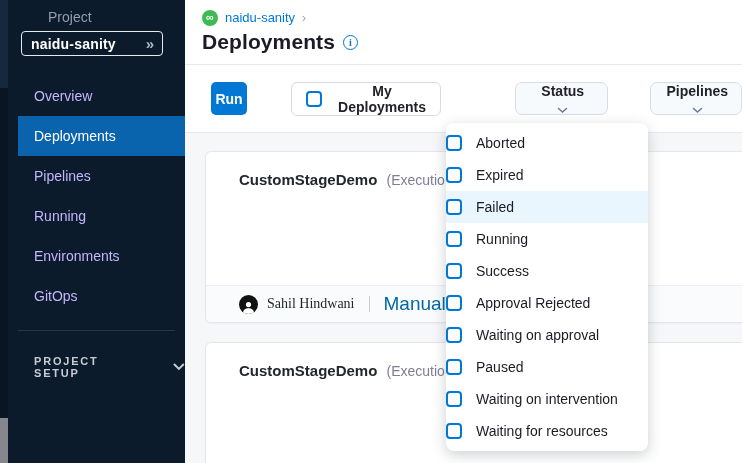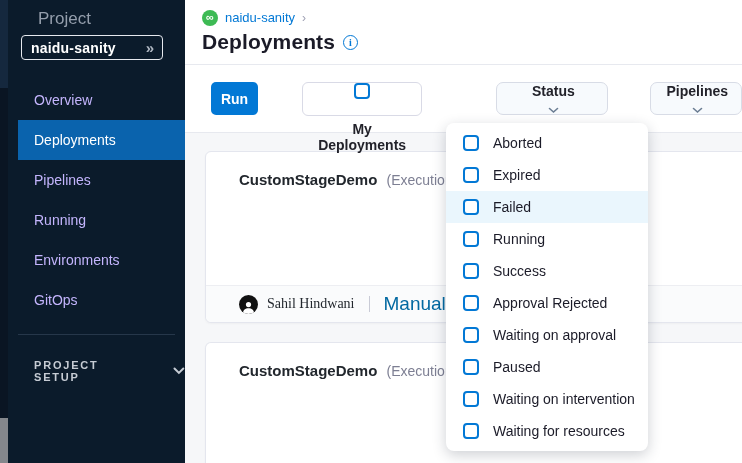--- a/index.html
+++ b/index.html
@@ -6,21 +6,21 @@
   html,body { width:742px; height:463px; overflow:hidden; background:#fff;
     font-family:"Liberation Sans","DejaVu Sans",sans-serif; }
   .app { position:relative; width:742px; height:463px; display:flex; }
 
   
   .sidebar { position:relative; width:185px; height:463px; background:#0b1b2b; flex:0 0 185px; }
   .rail { position:absolute; left:0; top:0; width:8px; height:463px; background:#0a1523; }
   .rail-top { position:absolute; left:0; top:0; width:8px; height:88px; background:#15283e; }
   .rail-thumb { position:absolute; left:0; bottom:0; width:8px; height:45px; background:#84878c; }
   .side-inner { position:absolute; left:8px; top:0; right:0; bottom:0; }
-  .project-label { color:#949eac; font-size:17px; margin:9px 0 0 30px; }
+  .project-label { color:#949eac; font-size:14px; margin:9px 0 0 40px; }
   .project-input { display:flex; align-items:center; justify-content:space-between;
     margin:6px 0 0 13px; width:142px; height:25px; border:1px solid #e6e9ee; border-radius:4px;
     padding:0 8px 0 9px; cursor:pointer; }
   .project-input .pname { color:#fff; font-size:14px; font-weight:700; letter-spacing:.2px;
     white-space:nowrap; overflow:hidden; }
   .project-input .dbl-chev { color:#aeb6c1; font-size:15px; font-weight:700; line-height:1; }
   .nav { margin-top:20px; }
   .nav-item { height:40px; display:flex; align-items:center; padding-left:26px;
     color:#c4b5fd; font-size:14px; cursor:pointer; }
   .nav-item.selected { background:#0a63ad; margin-left:10px; padding-left:16px; color:#fff; }
@@ -42,23 +42,23 @@
   .title-row { display:flex; align-items:center; gap:8px; margin-top:4px; }
   .page-title { color:#1b1b28; font-size:21px; font-weight:700; letter-spacing:.1px; }
   .info-icon { width:15px; height:15px; border:1.5px solid #0278d5; border-radius:50%;
     color:#0278d5; font-size:10px; font-weight:700; display:flex; align-items:center;
     justify-content:center; font-family:"Liberation Serif","DejaVu Serif",serif; cursor:pointer; }
 
   .toolbar { background:#fff; border-bottom:1px solid #e7e9ef; height:68px; display:flex;
     align-items:center; padding-left:26px; }
   .btn-run { width:58px; height:33px; background:#0278d5; border:none; border-radius:5px;
     color:#fff; font-size:14px; font-weight:700; cursor:pointer; font-family:inherit; }
-  .btn-mydep { margin-left:44px; height:34px; display:flex; align-items:center; gap:22px;
+  .btn-mydep { margin-left:44px; height:34px; display:flex; align-items:center; gap:16px;
     background:#fff; border:1px solid #d9dae6; border-radius:6px; padding:0 14px;
-    cursor:pointer; font-family:inherit;flex-direction:column; }
+    cursor:pointer; font-family:inherit; }
   .btn-mydep .lbl { font-size:14px; font-weight:600; color:#22222a; }
   .checkbox { width:16px; height:16px; border:2px solid #0278d5; border-radius:4px;
     background:#fff; flex:0 0 16px; }
   .select { height:33px; display:flex; align-items:center; justify-content:space-between;
     background:#f7fafd; border:1px solid #d8dce6; border-radius:7px; padding:0 13px 0 16px;
     cursor:pointer;flex-direction:column; }
   .select .lbl { font-size:14px; font-weight:600; color:#22222a; }
   .sel-status { margin-left:74px; width:130px; }
   .sel-pipelines { margin-left:42px; width:106px; }
 
@@ -75,21 +75,21 @@
     border-radius:0 0 6px 6px; display:flex; align-items:center; padding-left:33px; gap:9px; }
   .avatar { width:19px; height:19px; border-radius:50%; background:#111; color:#fff;
     display:flex; align-items:flex-end; justify-content:center; overflow:hidden; }
   .trig-name { font-size:14px; color:#22272d;font-family:Liberation Serif, serif; }
   .vdiv { width:1px; height:16px; background:#c9cbd6; margin:0 5px; }
   .trig-type { font-size:19px; color:#0369a1; }
 
   
   .menu { position:absolute; left:446px; top:123px; width:202px; background:#fff;
     border-radius:8px; box-shadow:0 4px 14px rgba(30,40,60,.22); padding:4px 0; z-index:10; }
-  .menu-item { height:32px; display:flex; align-items:center; gap:14px; padding-left:17px;
+  .menu-item { height:32px; display:flex; align-items:center; gap:14px; 
     cursor:pointer; }
   .menu-item.hl { background:#eaf6fd; }
   .menu-item .lbl { font-size:14px; color:#1b1b28; }
 </style>
 </head>
 <body>
 
 <div class="app">
 
   <aside class="sidebar">

